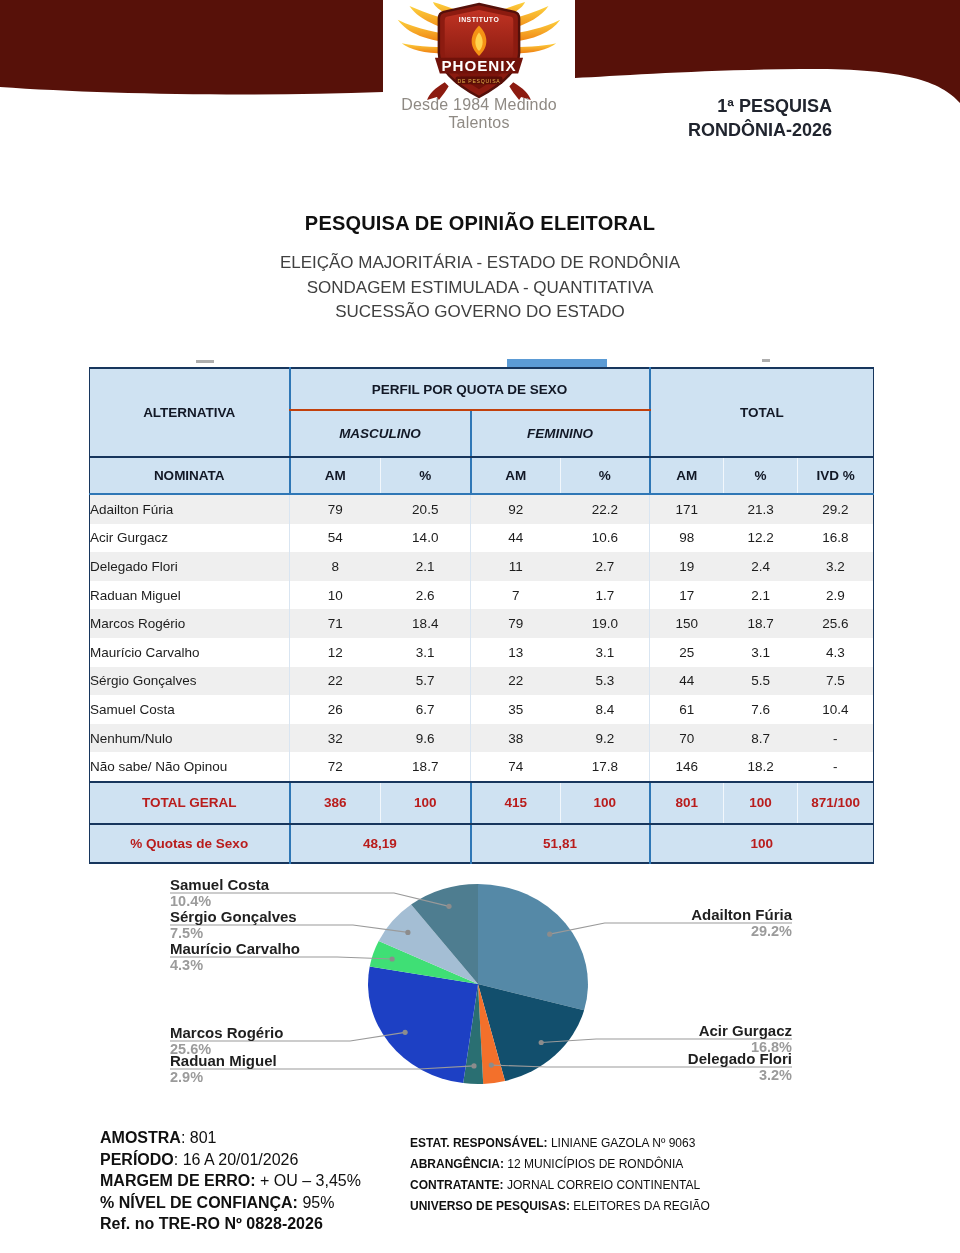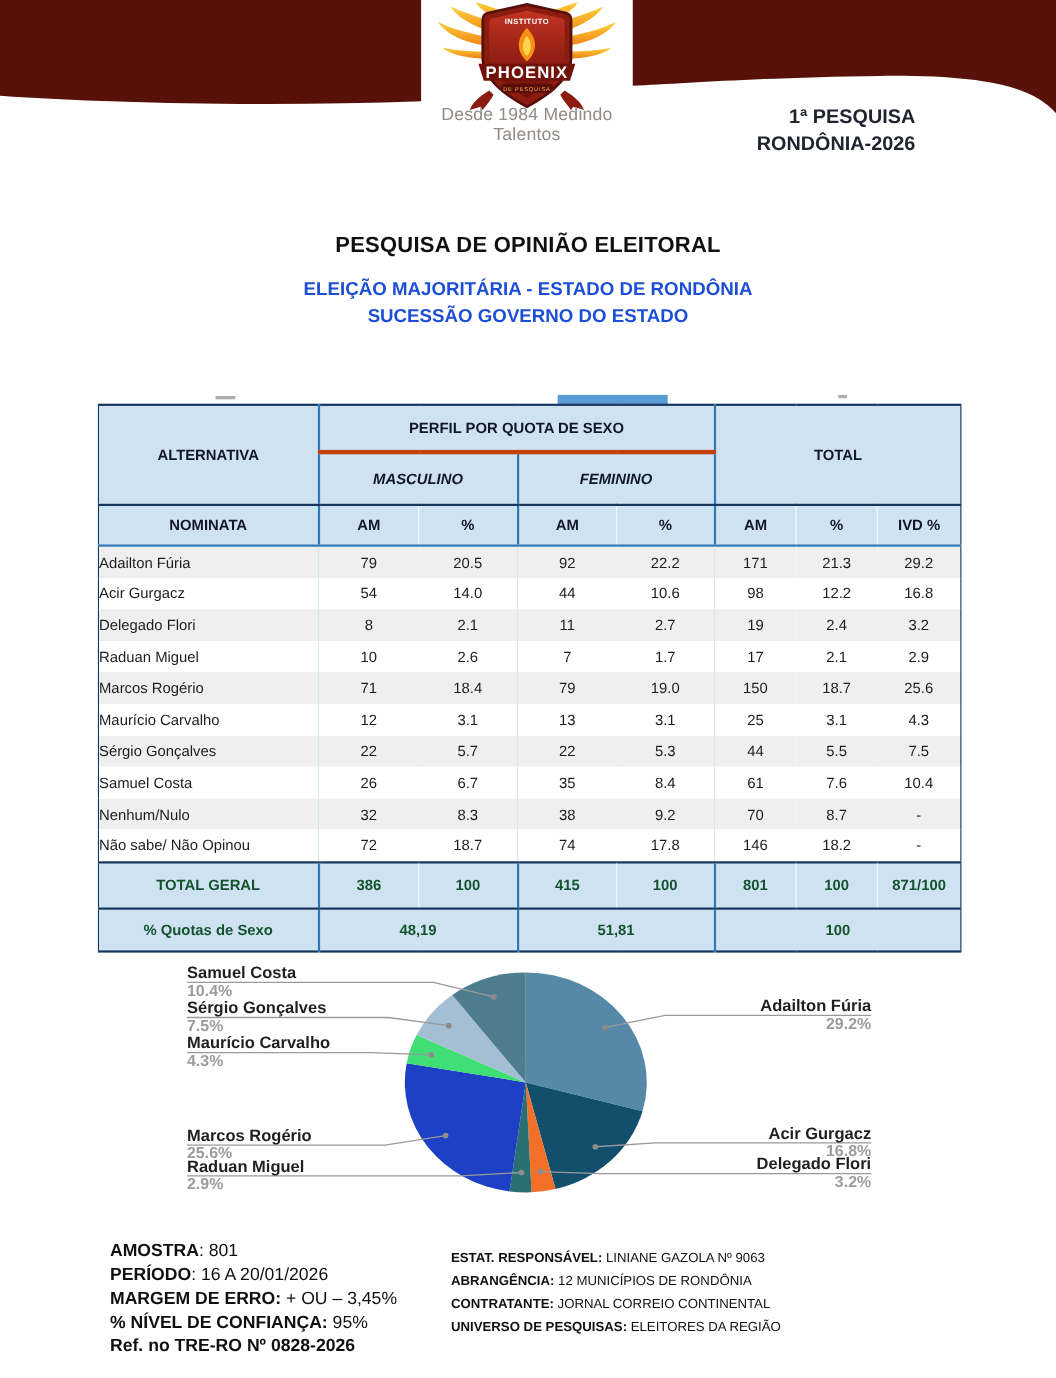--- a/index.html
+++ b/index.html
@@ -11,47 +11,47 @@
   #logo-box{position:absolute;left:383px;top:0;width:192px;height:114px;background:#fff;text-align:center;}
   #logo-box svg{display:block;margin:2px auto 0;}
   .tagline{font-size:16px;color:#8f8a84;margin-top:-4px;letter-spacing:.2px;}
 
   #survey-label{position:absolute;top:94px;right:128px;text-align:right;
     font-size:18px;font-weight:bold;color:#20242e;line-height:24px;}
 
   #page-title{position:absolute;top:212px;left:0;width:960px;text-align:center;
     font-size:20px;font-weight:bold;color:#101010;letter-spacing:.2px;}
   #page-subtitles{position:absolute;top:251px;left:0;width:960px;text-align:center;
-    font-size:17px;font-weight:bold;color:#1d4ed8;line-height:24.5px;}
+    font-size:17px;font-weight:normal;color:#404040;line-height:24.5px;}
 
   
   .artifact-bar{position:absolute;left:507px;top:359px;width:100px;height:9px;background:#5b9bd5;}
   .tickmark{position:absolute;height:3px;background:#6b6b6b;opacity:.55;}
 
   
   #results-table{position:absolute;left:89px;top:367px;width:784px;
     border-collapse:collapse;table-layout:fixed;
     border-top:2px solid #17365d;border-bottom:2px solid #17365d;
     border-left:1.5px solid #17365d;border-right:1.5px solid #17365d;}
   #results-table th,#results-table td{padding:0;vertical-align:middle;font-size:13.5px;}
   thead th{background:#cfe2f2;font-weight:bold;color:#121826;text-align:center;}
-  th.h-perfil{border-bottom:4px solid #c2410c;}
+  th.h-perfil{border-bottom:2px solid #c2410c;}
   tr.r1 th{height:40px;}
   tr.r2 th{height:45px;border-bottom:2px solid #17365d;font-style:italic;}
   th.span2{border-bottom:2px solid #17365d;}
   tr.r3 th{height:35px;border-bottom:2px solid #2f77b6;}
   .gb{border-left:2px solid #2f77b6;}
   .tw{border-left:1px solid #f2f7fc;}
   tbody td{height:28.6px;color:#1d1d1d;}
   tbody td.name{text-align:left;padding-left:12px;}
   tbody td.num{text-align:center;}
   tbody td.gd{border-left:1px solid #d9e5f1;}
   tbody tr.odd{background:#efefef;}
   tbody tr.even{background:#ffffff;}
-  tfoot td{background:#cfe2f2;font-weight:bold;color:#14532d;text-align:center;margin-top:48px;}
+  tfoot td{background:#cfe2f2;font-weight:bold;color:#b91c1c;text-align:center;margin-top:48px;}
   tfoot tr.total td{height:40px;border-top:2px solid #17365d;border-bottom:2px solid #17365d;}
   tfoot tr.quota td{height:37px;}
 
   
   #pie-svg{position:absolute;left:0;top:858px;}
   .leader{fill:none;stroke:#9a9a9a;stroke-width:1.2;}
   .dot{fill:#8c8c8c;}
   .plabel{position:absolute;white-space:nowrap;}
   .plabel .pname{font-size:15px;font-weight:bold;color:#1f1f1f;line-height:17px;}
   .plabel .ppct{font-size:14.5px;font-weight:bold;color:#9b9b9b;line-height:16px;}
@@ -117,20 +117,21 @@
 </div>
 
 <div id="survey-label">
   <div>1ª PESQUISA</div>
   <div>RONDÔNIA-2026</div>
 </div>
 
 <div id="page-title">PESQUISA DE OPINIÃO ELEITORAL</div>
 <div id="page-subtitles">
   <div>ELEIÇÃO MAJORITÁRIA - ESTADO DE RONDÔNIA</div>
+  <div>SONDAGEM ESTIMULADA - QUANTITATIVA</div>
   <div>SUCESSÃO GOVERNO DO ESTADO</div>
 </div>
 
 <div class="artifact-bar"></div>
 <div class="tickmark" style="left:196px;top:360px;width:18px;"></div>
 <div class="tickmark" style="left:762px;top:359px;width:8px;"></div>
 
 <table id="results-table">
   <colgroup>
     <col style="width:200px">
@@ -240,21 +241,21 @@
         <td class="num">6.7</td>
         <td class="num gd">35</td>
         <td class="num">8.4</td>
         <td class="num gd">61</td>
         <td class="num">7.6</td>
         <td class="num">10.4</td>
       </tr>
       <tr class="odd">
         <td class="name">Nenhum/Nulo</td>
         <td class="num gd">32</td>
-        <td class="num">8.3</td>
+        <td class="num">9.6</td>
         <td class="num gd">38</td>
         <td class="num">9.2</td>
         <td class="num gd">70</td>
         <td class="num">8.7</td>
         <td class="num">-</td>
       </tr>
       <tr class="even">
         <td class="name">Não sabe/ Não Opinou</td>
         <td class="num gd">72</td>
         <td class="num">18.7</td>

